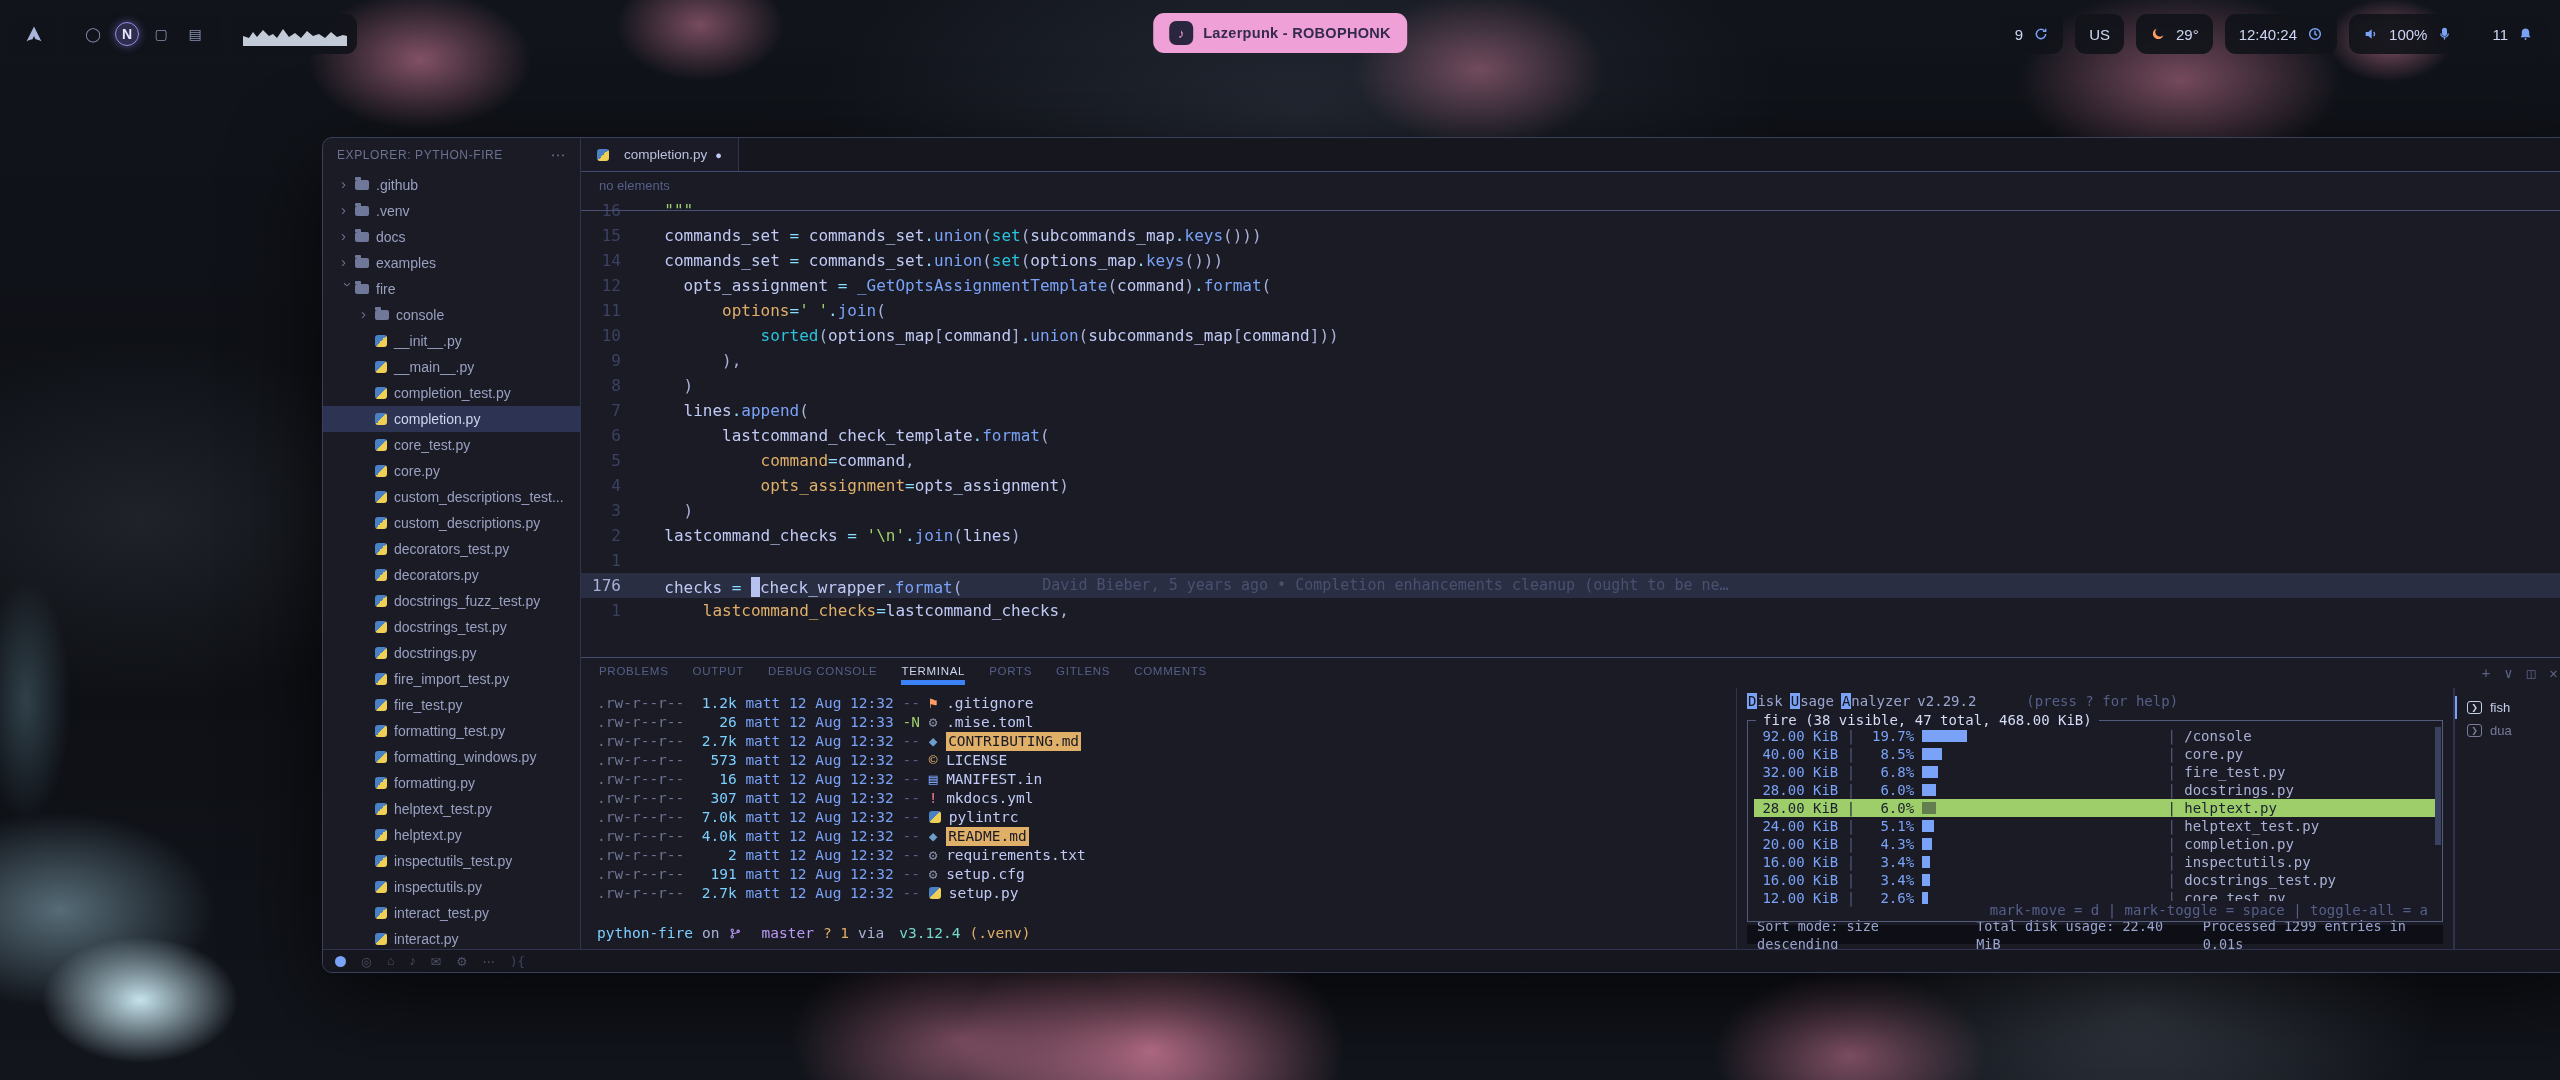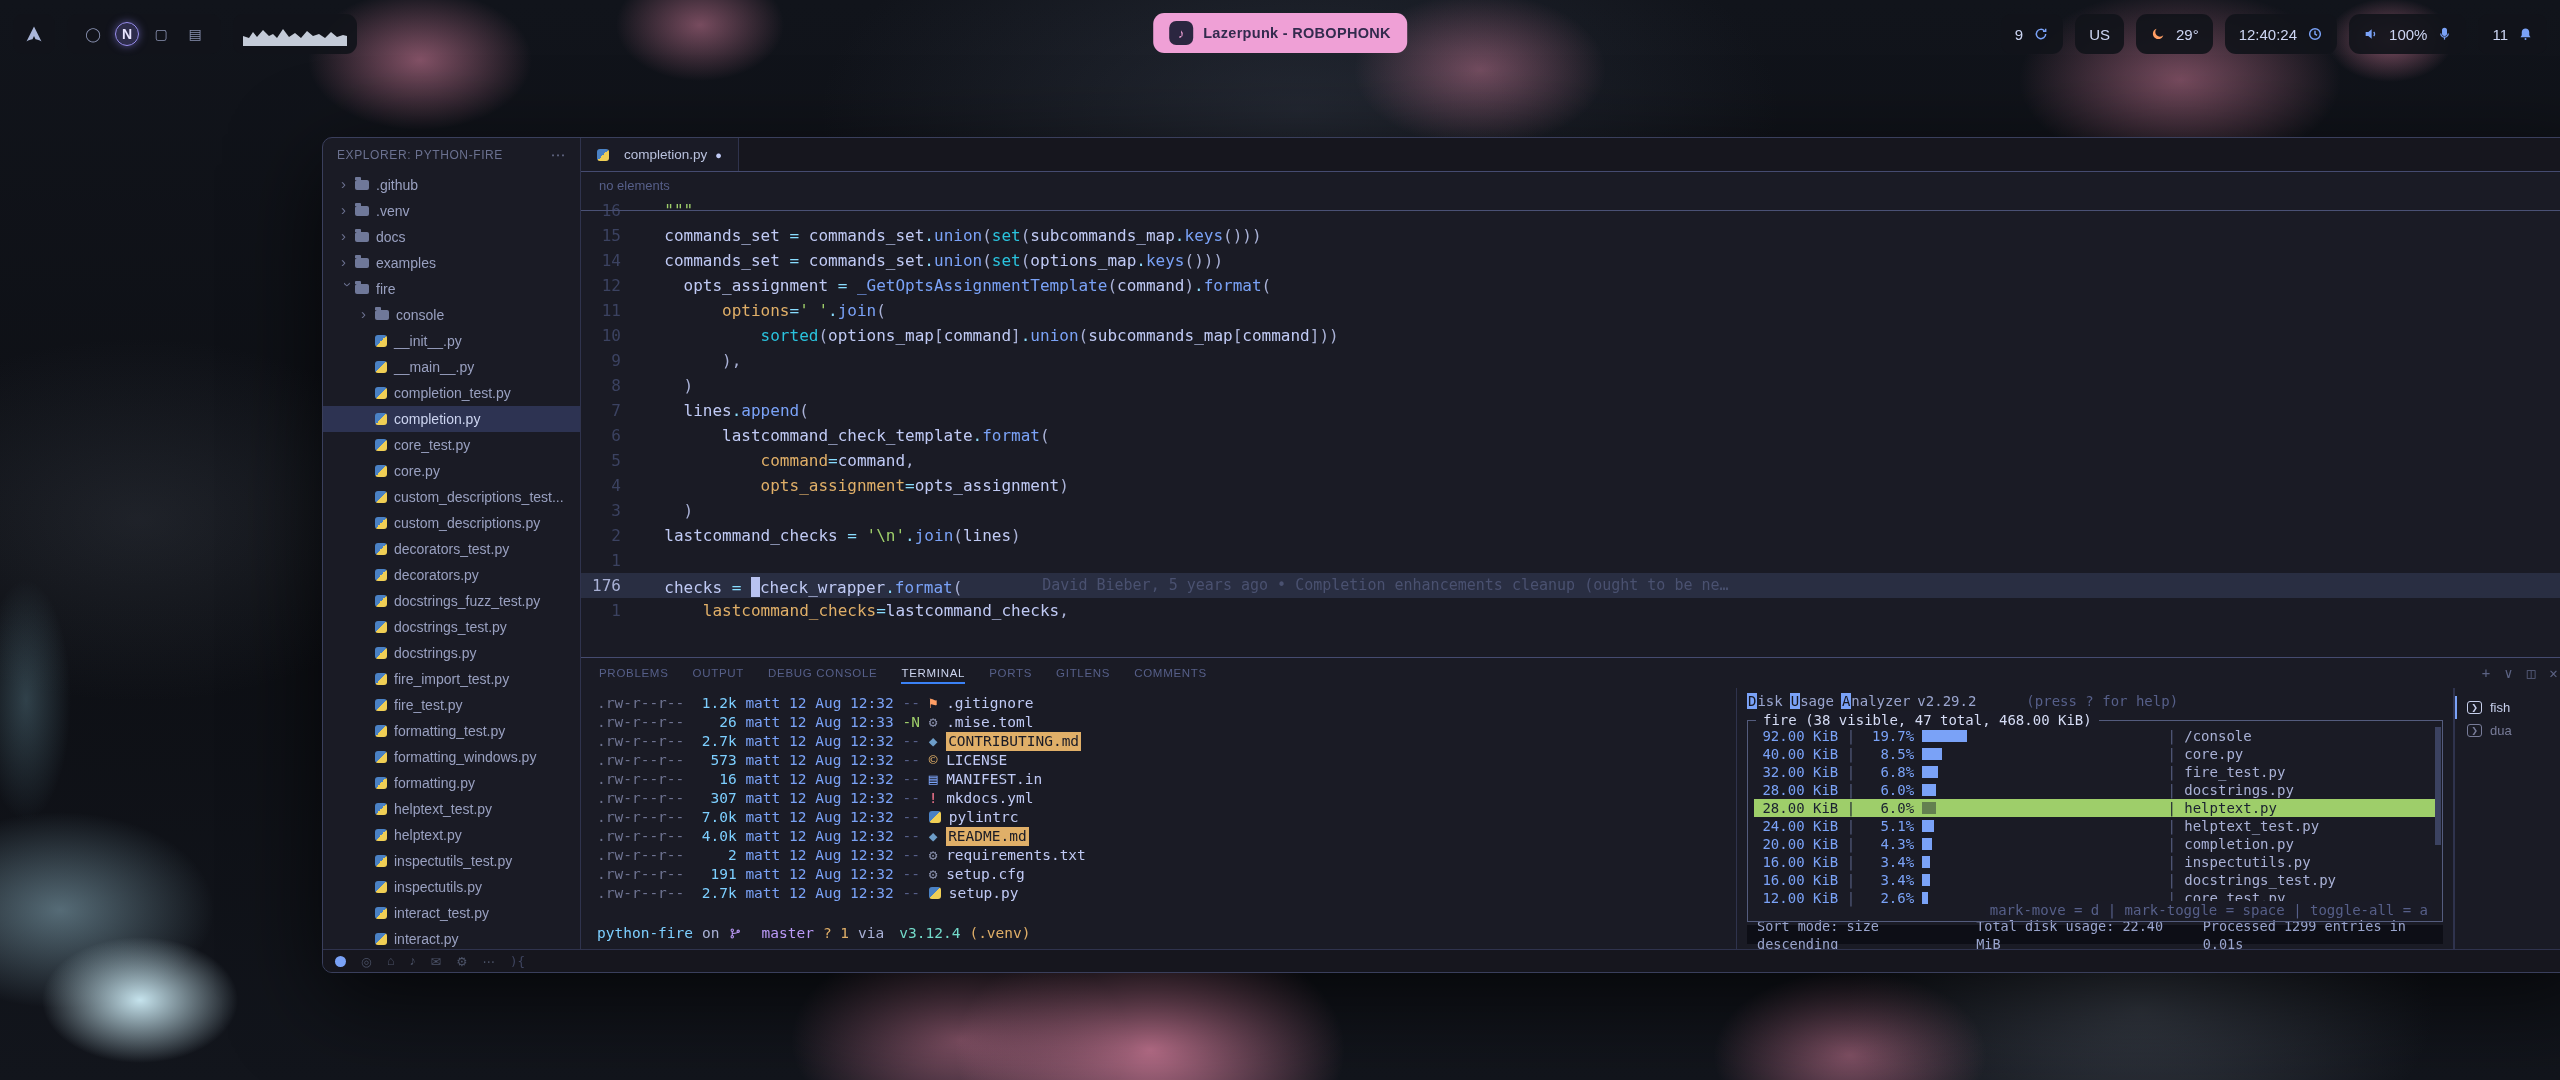--- a/index.html
+++ b/index.html
@@ -85,21 +85,21 @@
   .blame{color:#4a5170;margin-left:80px;font-size:15px}
   .v{color:#c0caf5}.o{color:#89ddff}.f{color:#7aa2f7}.k{color:#9d7cd8;font-style:italic}
   .s{color:#9ece6a}.p{color:#e0af68}.b{color:#2ac3de}.pn{color:#a9b1d6}
   .cursor{display:inline-block;width:9px;height:20px;background:#b8c2f0;transform:translateY(4px)}
 
   
   .panel{height:292px;border-top:1px solid #454b70;display:flex;flex-direction:column;min-height:0}
   .panel-head{height:30px;display:flex;align-items:center}
   .ptabs{display:flex;gap:24px;padding-left:18px;font:11.5px "Liberation Sans",sans-serif;letter-spacing:.7px;color:#565f89}
   .ptab{padding:4px 0 3px}
-  .ptab.act{color:#cdd5ef;border-bottom:2px solid #3b82f6}
+  .ptab.act{color:#cdd5ef;border-bottom:5px solid #3b82f6}
   .phead-icons{margin-left:auto;display:flex;gap:14px;color:#5c6384;padding-right:16px;font-size:14px}
   .panel-body{flex:1;display:flex;min-height:0}
   .term-left{flex:1;padding:6px 0 4px 16px;display:flex;flex-direction:column;font:14.5px/19px "DejaVu Sans Mono",monospace;min-width:0}
   .vdiv{width:1px;background:var(--border)}
   .trm{display:flex;white-space:pre}
   .perms{color:#6e7391;width:11ch}
   .fsize{width:5ch;text-align:right;color:#7dcfff;margin-right:1ch}
   .fuser{color:#7aa2f7;margin-right:1ch}
   .fdate{color:#7aa2f7;width:13ch}
   .fgit{color:#565f89;width:3ch}

